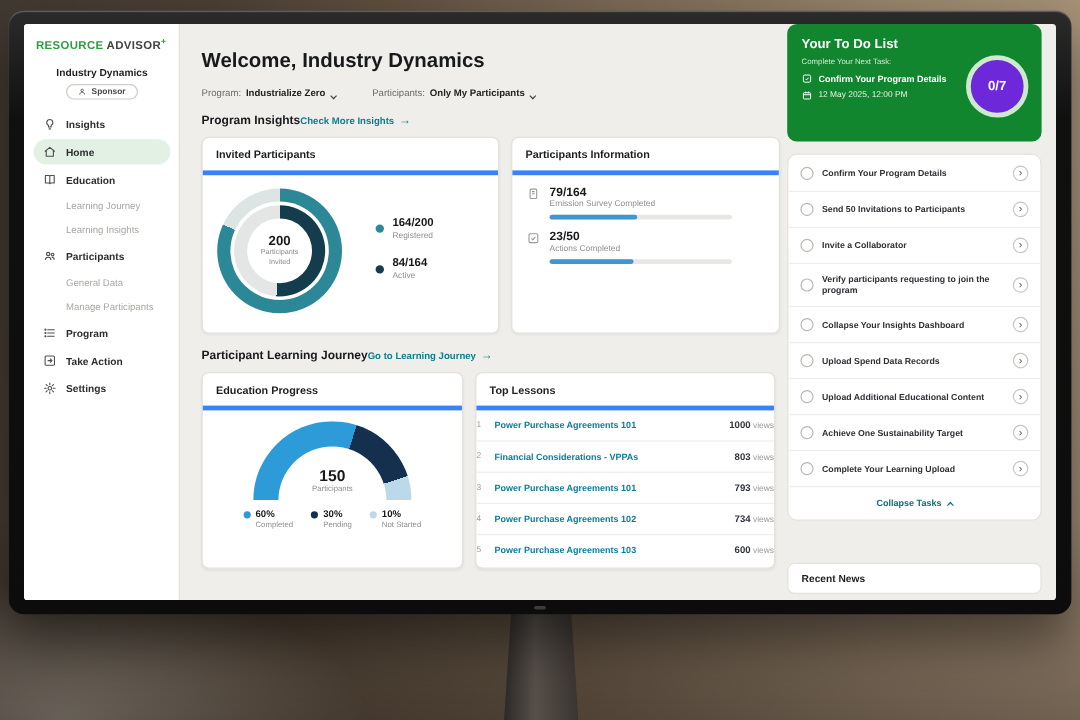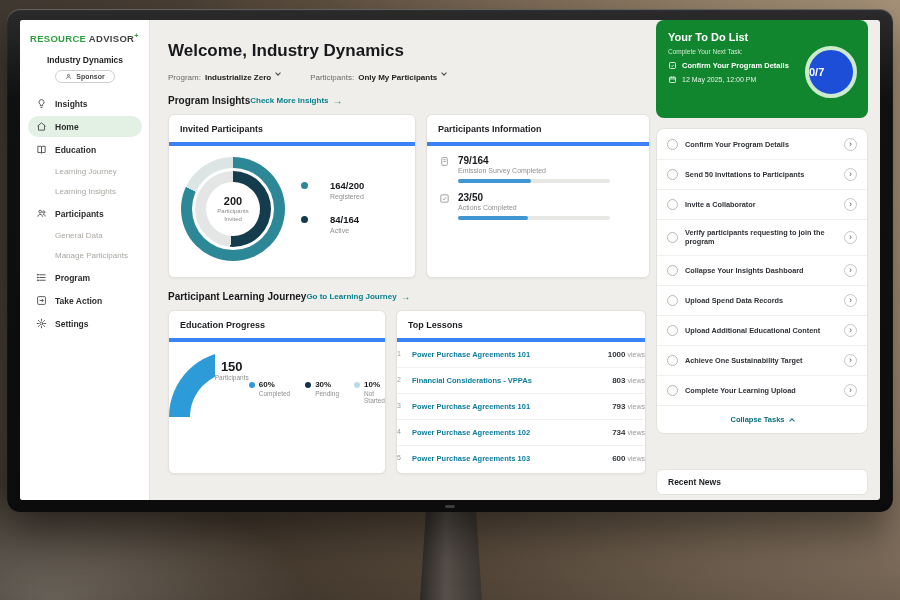--- a/index.html
+++ b/index.html
@@ -38,21 +38,21 @@
   .ico svg{width:100%;height:100%}
   .n-ico{width:11px;height:11px;color:#4e4e4e}
   .ico-7{width:7px;height:7px}
   .ico-8{width:9px;height:9px}
   .ico-10{width:11px;height:11px;color:#9b9995;margin-top:1px}
 
   
   .main{position:absolute;left:130px;top:0;width:506px;height:100%;padding:18px 6px 0 18px}
   .welcome{font-size:17px;font-weight:bold;color:#17191c;margin-top:3px}
   .filters{display:flex;gap:30px;margin-top:12px;font-size:8px;color:#6b6b6b;align-items:center}
-  .filter{display:flex;align-items:flex-start;cursor:pointer}
+  .filter{display:flex;align-items:flex-end;cursor:pointer}
   .filter .val{font-weight:bold;color:#222;margin-left:4px}
   .chev{display:inline-block;width:4px;height:4px;border-right:1.2px solid #444;border-bottom:1.2px solid #444;transform:rotate(45deg);margin:-2px 0 0 5px}
   .chev.up{transform:rotate(-135deg);margin:3px 0 0 5px;border-color:#0a6e77}
   .section-row{display:flex;justify-content:flex-start;align-items:center;margin-top:13px}
   .section-title{font-size:10px;font-weight:bold;color:#17191c}
   .section-link{font-size:8px;font-weight:bold;color:#077f8c;display:flex;gap:4px;align-items:center;cursor:pointer}
   .arr{font-size:10px;line-height:1}
   .cards-row{display:flex;gap:10px;margin-top:8px}
   .card{background:#fff;border:1px solid #e4e2dd;border-radius:6px;box-shadow:0 1px 2px rgba(0,0,0,.05)}
   .card-title{font-size:9px;font-weight:bold;color:#1c1e21;padding:9px 11px 8px;border-bottom:4px solid #3b82f6}
@@ -60,68 +60,68 @@
   
   .card-invited{width:248px;height:164px}
   .inv-body{display:flex;align-items:center;gap:16px;padding:11px 12px}
   .donut{width:104px;height:104px;border-radius:50%;background:conic-gradient(#2c8796 0 295deg,#dde4e4 295deg 360deg);position:relative;display:flex;align-items:center;justify-content:center}
   .donut::before{content:"";position:absolute;width:82px;height:82px;border-radius:50%;background:#fff}
   .donut-inner{width:76px;height:76px;border-radius:50%;background:conic-gradient(#143c4c 0 184deg,#e4e6e6 184deg 360deg);position:relative;display:flex;align-items:center;justify-content:center;z-index:1}
   .donut-inner::before{content:"";position:absolute;width:54px;height:54px;border-radius:50%;background:#fff}
   .donut-center{position:relative;z-index:2;text-align:center}
   .donut-center .v{font-size:11px;font-weight:bold;color:#1a1a1a}
   .donut-center .l{font-size:6px;color:#8a8a8a;width:42px;line-height:1.2;margin:1px auto 0}
-  .legendA .item{display:flex;align-items:flex-start;gap:22px;margin:9px 0 14px}
+  .legendA .item{display:flex;align-items:center;gap:7px;margin:9px 12px 14px}
   .dot{width:7px;height:7px;border-radius:50%;margin-top:2px;flex-shrink:0}
   .c-teal{background:#2c8796}.c-navy{background:#143c4c}
   .c-blue{background:#2d9bd8}.c-dnavy{background:#14304e}.c-pale{background:#bcd9ea}
   .legendA .v{font-size:9.5px;font-weight:bold;color:#15171a}
   .legendA .l{font-size:7px;color:#8f8f8f;margin-top:2px}
 
   
   .card-info{width:224px;height:164px}
   .stat{display:flex;gap:8px;padding:9px 12px 0}
   .stat .v{font-size:10px;font-weight:bold;color:#17191c}
   .stat .l{font-size:7px;color:#8f8f8f;margin-top:1px}
   .bar{width:152px;height:4px;border-radius:2px;background:#e7e7e3;margin-top:5px}
   .bar-fill{height:100%;border-radius:2px;background:#3f96d2}
 
   
   .card-edu{width:218px;height:164px}
-  .gauge-wrap{display:flex;flex-direction:row;align-items:center;padding-top:9px}
+  .gauge-wrap{display:flex;flex-direction:column;align-items:center;padding-top:9px}
   .gauge{width:132px;height:68px;overflow:hidden;position:relative}
   .gauge-arc{position:absolute;left:0;top:0;width:132px;height:132px;border-radius:50%;
     background:conic-gradient(from 270deg,#2d9bd8 0deg 108deg,#14304e 108deg 162deg,#bcd9ea 162deg 180deg,transparent 180deg 360deg)}
   .gauge-hole{position:absolute;left:21px;top:21px;width:90px;height:90px;border-radius:50%;background:#fff}
   .gauge-center{margin-top:-30px;text-align:center;position:relative;z-index:2}
   .gauge-center .v{font-size:13px;font-weight:bold;color:#17191c}
   .gauge-center .l{font-size:6.5px;color:#8f8f8f}
   .legC{display:flex;justify-content:center;gap:15px;margin-top:13px}
   .legC .item{display:flex;gap:4px;align-items:flex-start}
   .legC .dot{width:6px;height:6px}
   .legC .v{font-size:8px;font-weight:bold;color:#17191c}
   .legC .l{font-size:6.5px;color:#8f8f8f;margin-top:1px}
 
   
   .card-lessons{width:250px;height:164px}
-  .lesson{display:flex;align-items:flex-start;gap:8px;padding:8px 0;border-bottom:1px solid #f1efeb}
+  .lesson{display:flex;align-items:center;gap:8px;padding:8px 0;border-bottom:1px solid #f1efeb}
   .lesson:last-child{border-bottom:none}
   .lesson .n{font-size:7px;color:#9a9a9a;width:7px;flex-shrink:0}
   .lesson .t{font-size:7.5px;color:#0b7c9c;font-weight:bold;flex:1;cursor:pointer}
   .lesson .views{font-size:8px;font-weight:bold;color:#30343a;white-space:nowrap}
   .lesson .vl{font-size:7px;color:#9a9a9a;font-weight:normal;margin-left:2px}
 
   
   .rightpanel{position:absolute;left:636px;top:0;width:212px;height:100%;}
   .todo-hero{background:#12862e;border-radius:8px;padding:11px 12px;color:#fff;position:relative;height:98px}
   .todo-hero h2{font-size:11px;font-weight:bold}
   .todo-hero .sub{font-size:6.5px;color:#cfe9d3;margin-top:5px}
   .todo-row{display:flex;align-items:center;gap:5px;margin-top:6px;font-size:7.5px;font-weight:bold;max-width:130px}
   .todo-row.date{font-weight:normal;font-size:7px;color:#e7f4e9;margin-top:5px}
-  .todo-ring{position:absolute;right:11px;top:26px;width:52px;height:52px;border-radius:50%;background:#1d4ed8;border:4px solid #cdeacd;display:flex;align-items:center;}
+  .todo-ring{position:absolute;right:11px;top:26px;width:52px;height:52px;border-radius:50%;background:#6d28d9;border:4px solid #cdeacd;display:flex;align-items:center;justify-content:center}
   .todo-ring .v{font-size:11px;font-weight:bold;color:#fff}
   .tasks{background:#fff;border:1px solid #e4e2dd;border-radius:8px;margin-top:10px;padding:1px 0}
   .task{display:flex;align-items:center;gap:7px;padding:8px 10px;border-bottom:1px solid #f1efeb;cursor:pointer}
   .task-check{width:11px;height:11px;border-radius:50%;border:1.5px solid #bab8b3;flex-shrink:0;background:#fff;cursor:pointer}
   .task-label{flex:1;font-size:7.3px;font-weight:bold;color:#2e3136;line-height:1.3}
   .task-go{width:13px;height:13px;border-radius:50%;border:1px solid #c9c7c2;display:flex;align-items:center;justify-content:center;font-size:9px;color:#555;flex-shrink:0;cursor:pointer;padding-bottom:1px}
   .collapse{display:flex;align-items:center;justify-content:center;padding:9px 0 8px;font-size:7.5px;font-weight:bold;color:#0a6e77;cursor:pointer}
   .recent{position:absolute;left:0;right:0;bottom:5px;background:#fff;border:1px solid #e4e2dd;border-radius:6px;padding:7px 11px;font-size:8.5px;font-weight:bold;color:#1c1e21;cursor:pointer}
 </style>
 </head>

